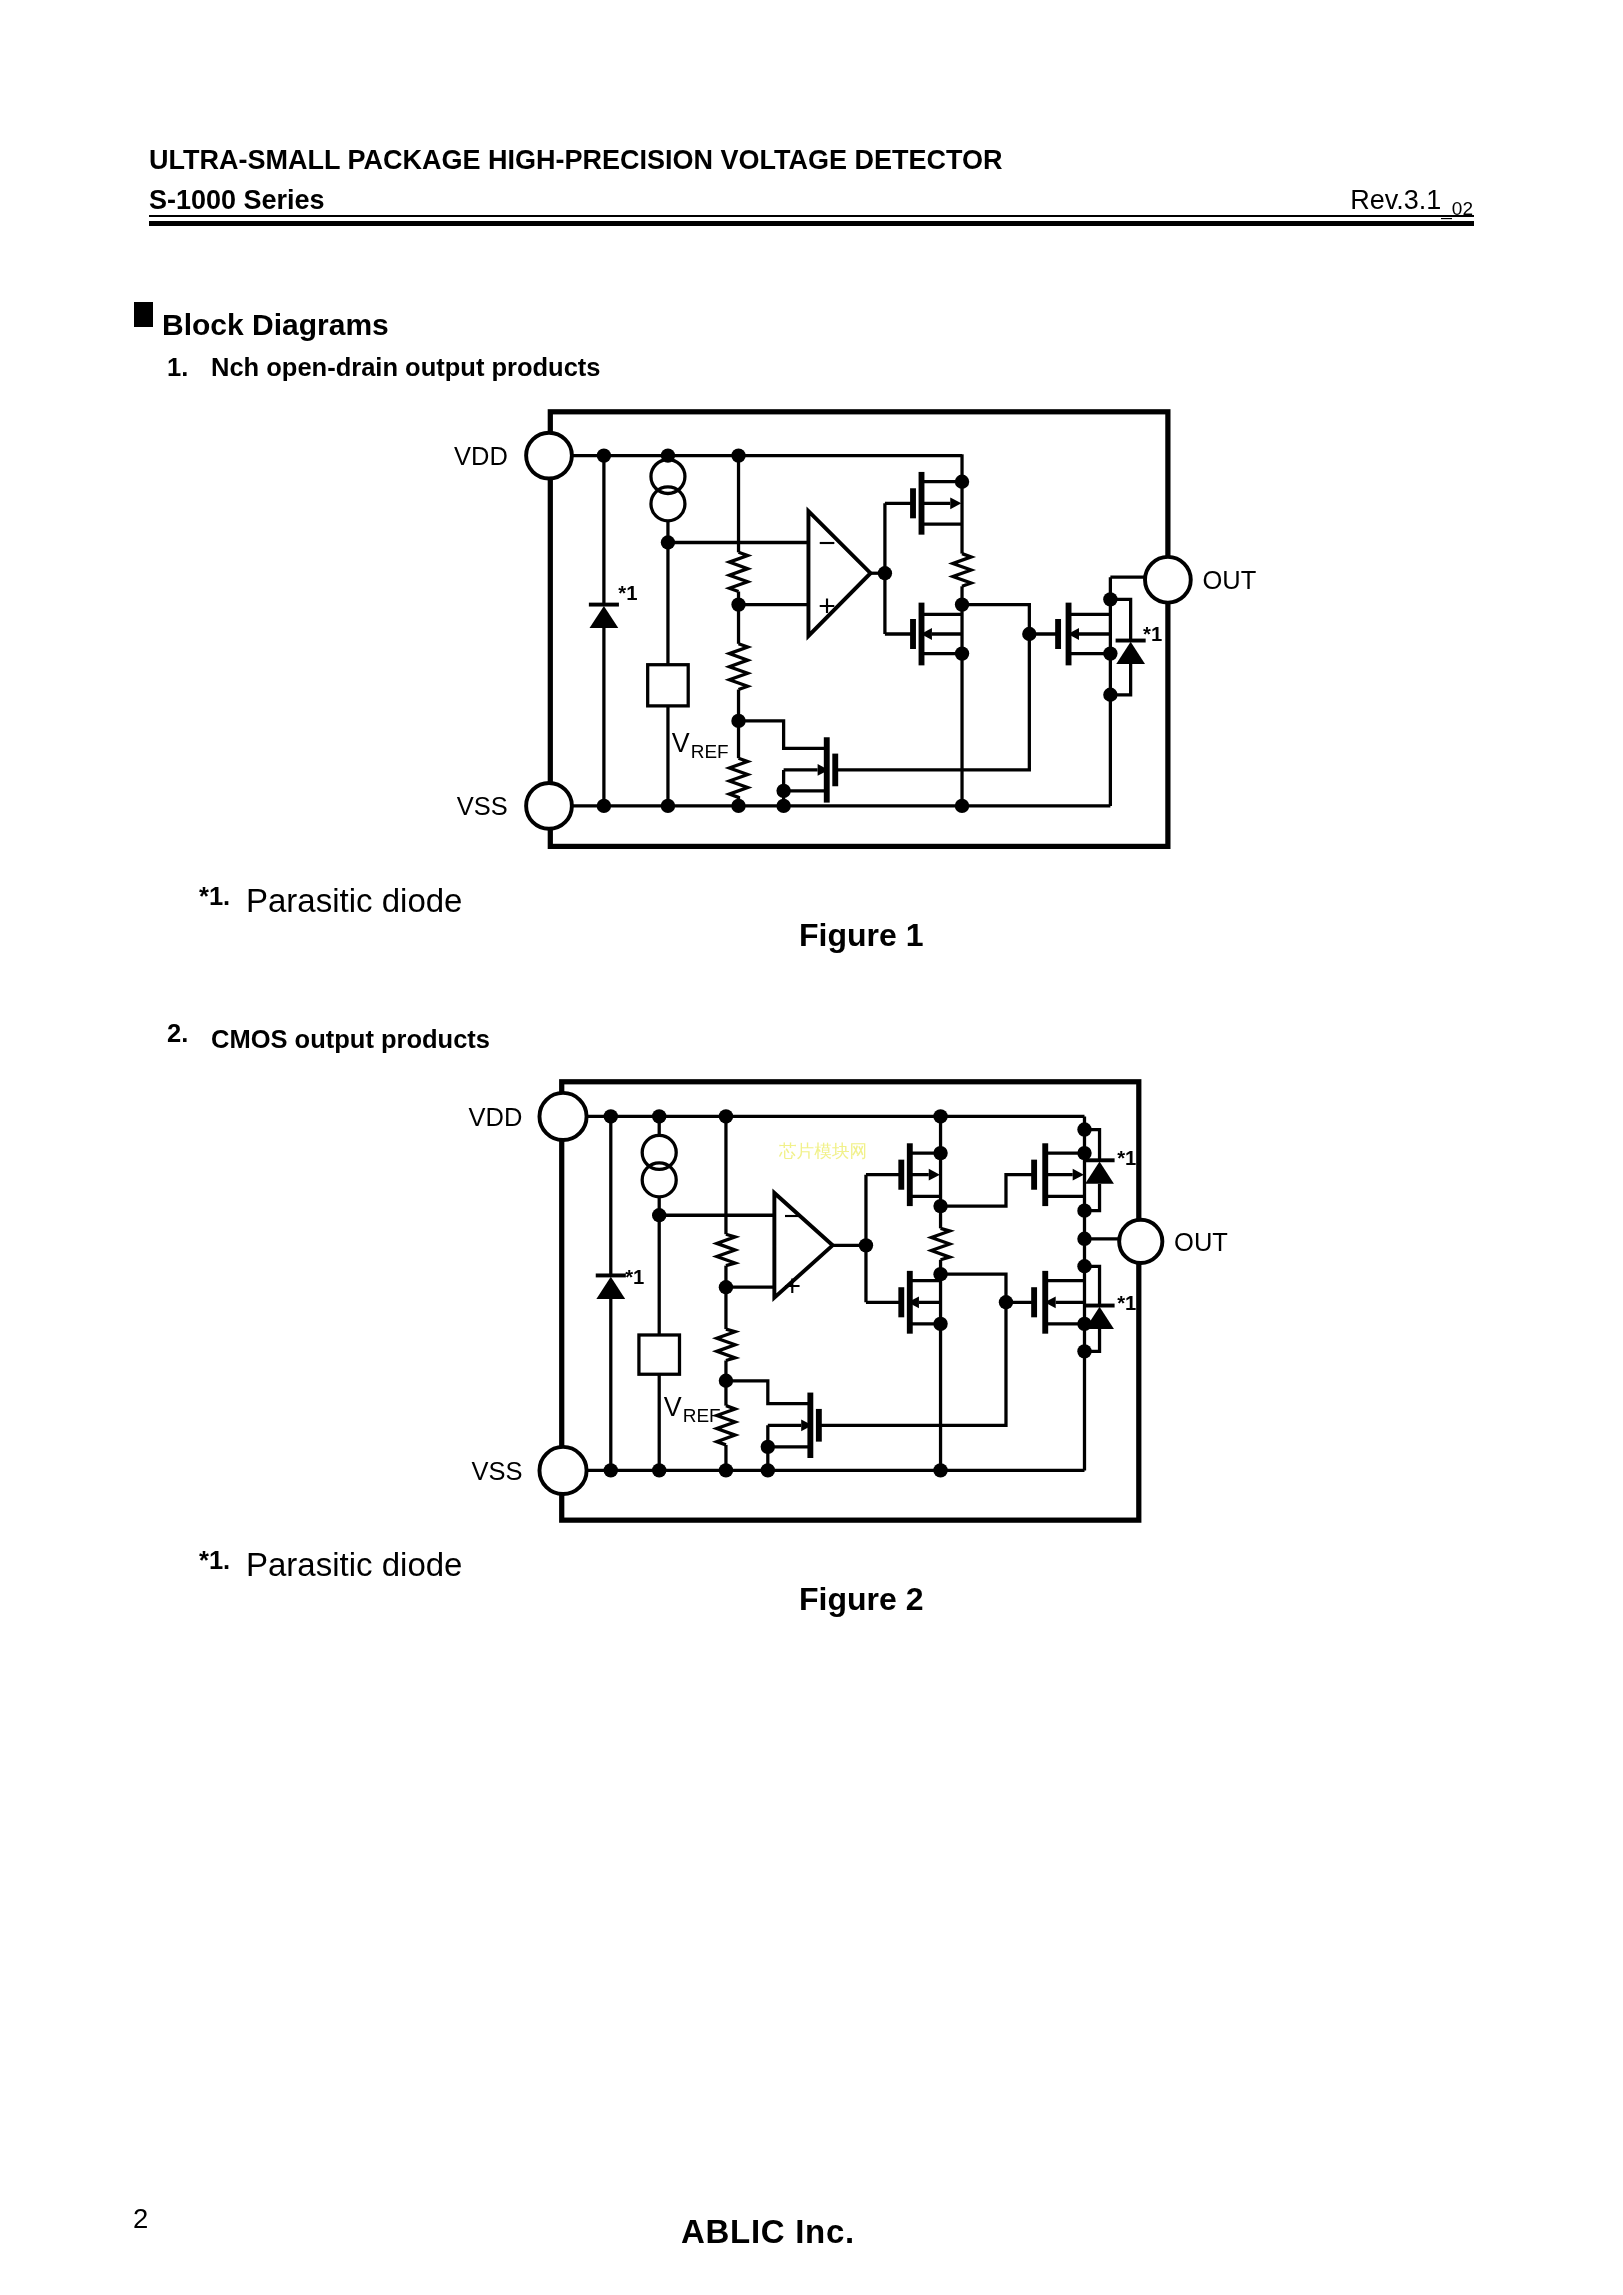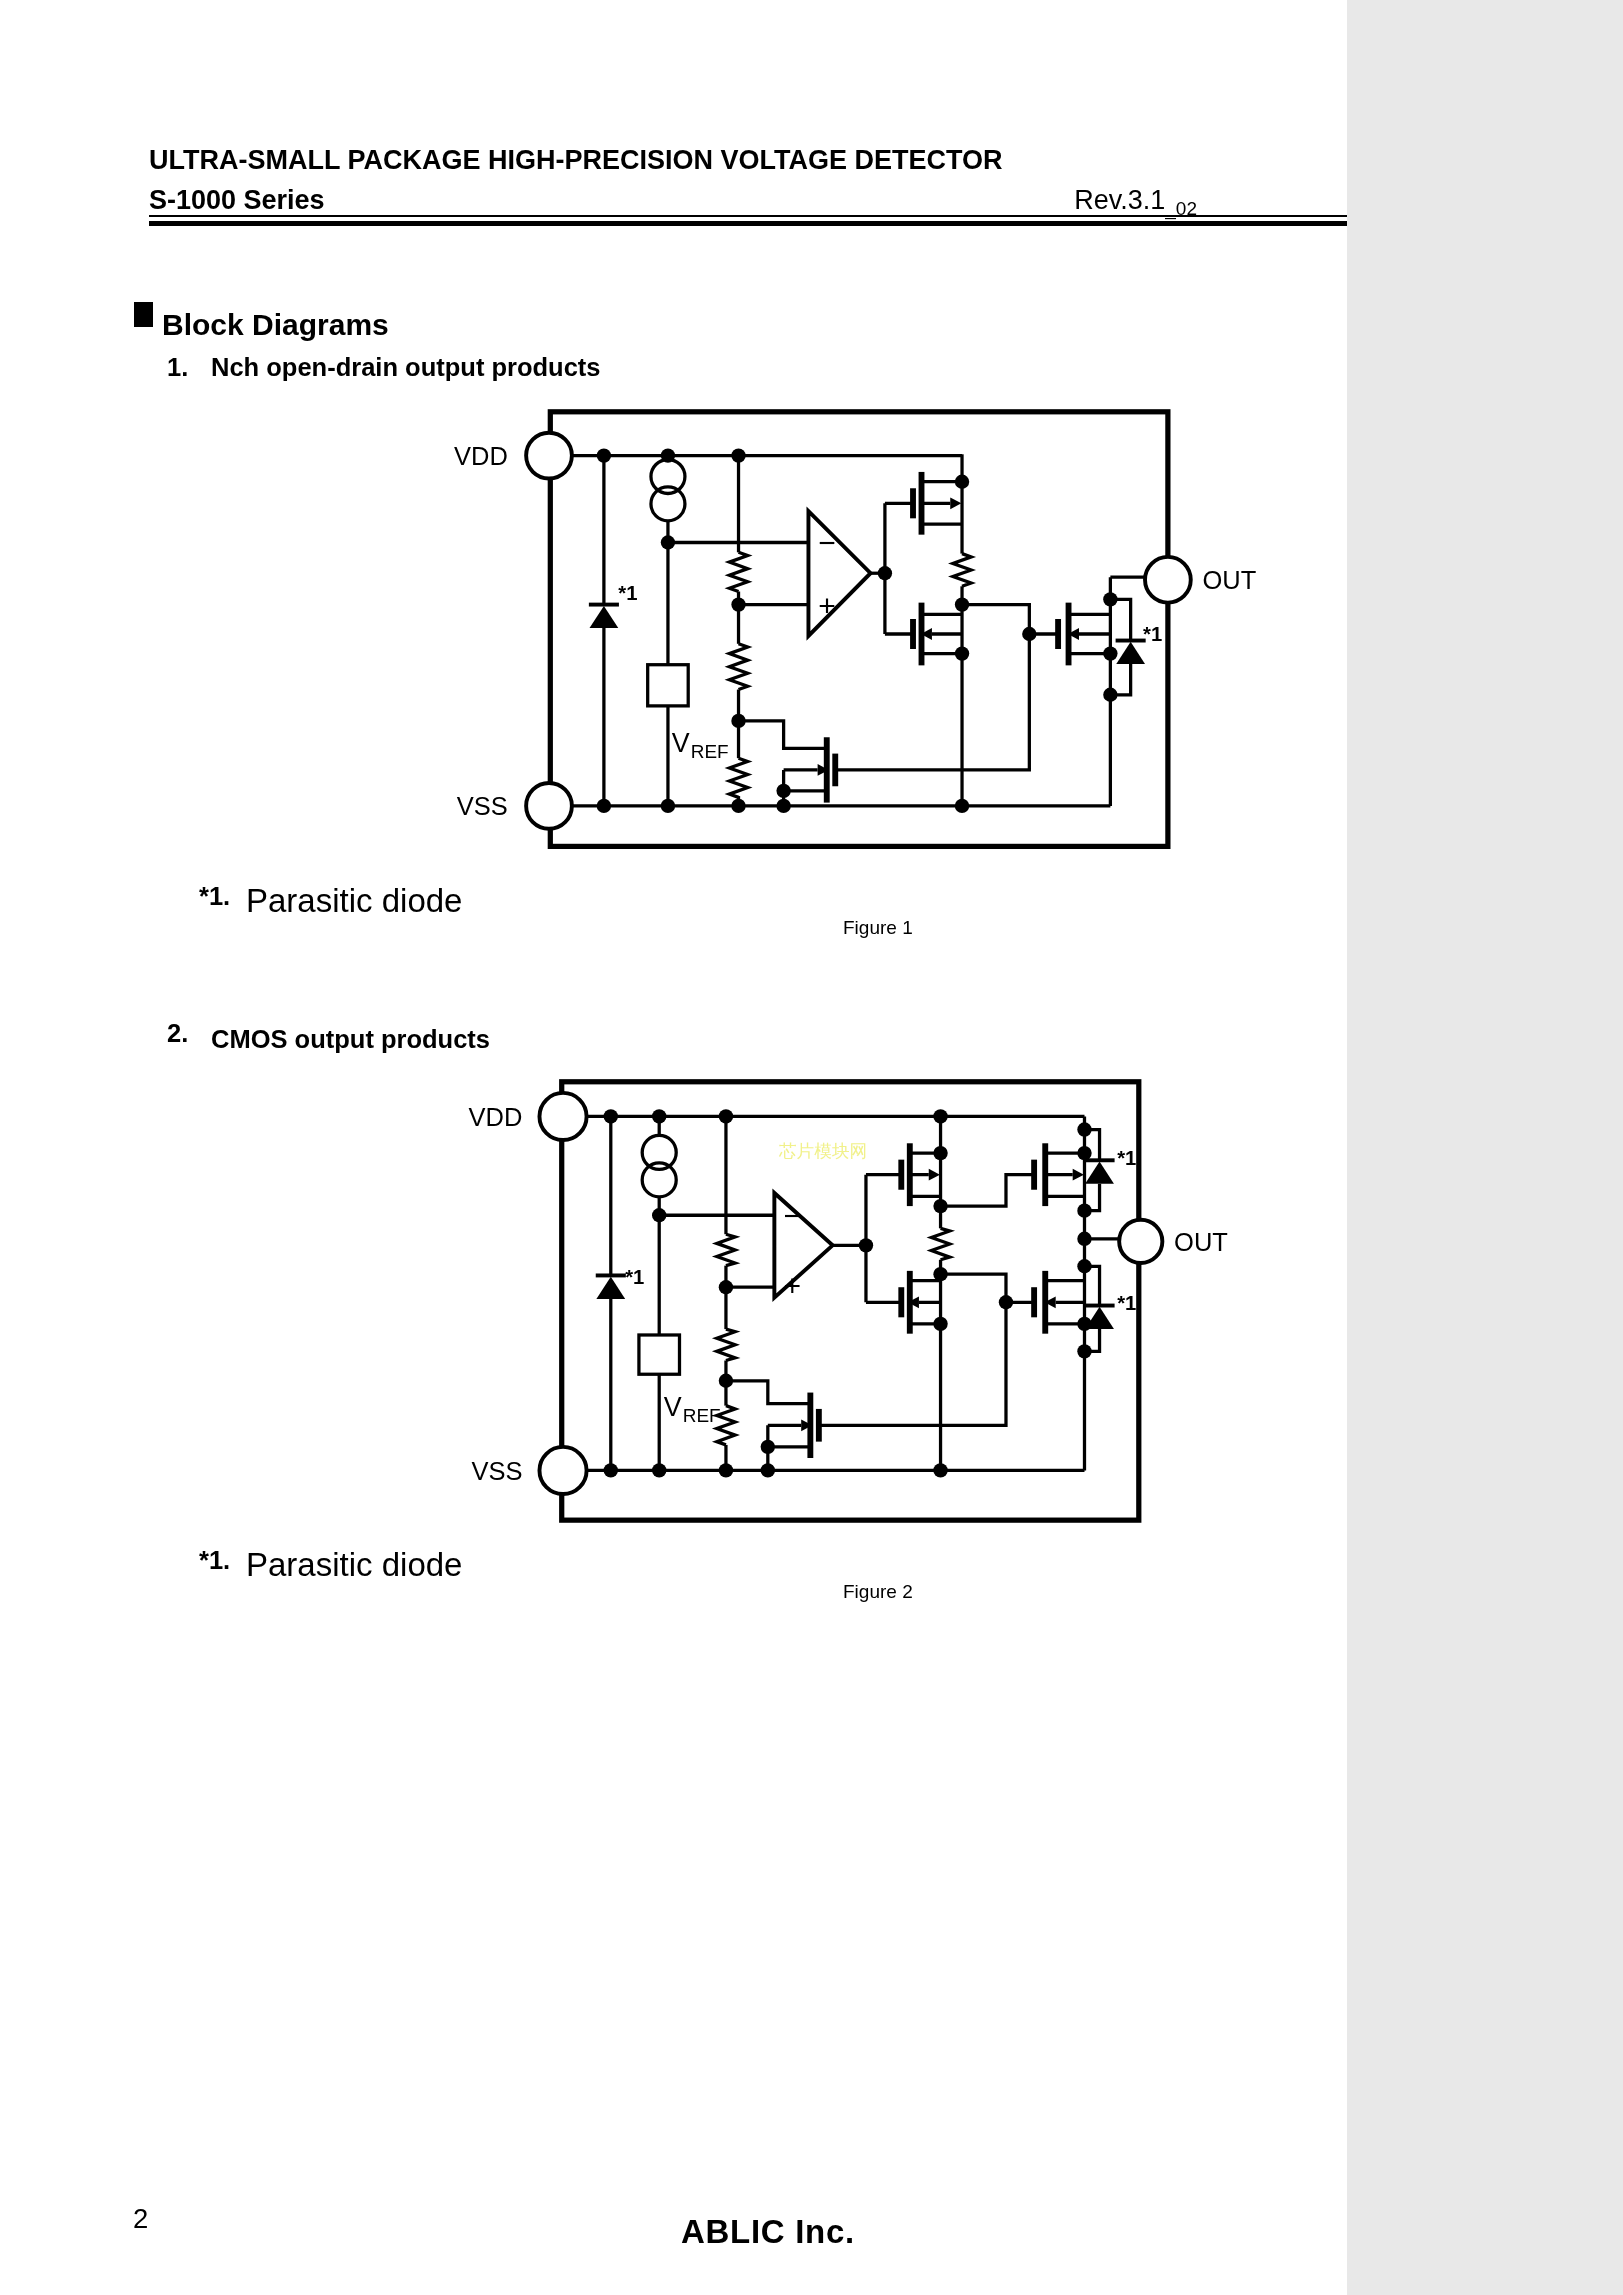--- a/index.html
+++ b/index.html
@@ -1,29 +1,29 @@
 <!DOCTYPE html>
 <html style="font-size:10.5px"><head>
 <meta charset="utf-8">
 <style>
   html,body{margin:0;padding:0;background:#e8e8e8;}
-  #page{position:relative;width:1347px;height:2295px;background:#ffffff;
+  #page{position:relative;width:1623px;height:2295px;background:#ffffff;
         font-family:"Liberation Sans",sans-serif;color:#000;overflow:hidden;}
   .abs{position:absolute;white-space:nowrap;}
   .title{font-size:27px;font-weight:bold;letter-spacing:0px;}
   .series{font-size:27px;font-weight:bold;}
   .rev{font-size:27px;font-weight:normal;}
   .rev .sub{font-size:19px;vertical-align:-5.9px;}
   .rule{position:absolute;background:#000;}
   .secsq{position:absolute;width:19px;height:25px;background:#000;}
   .sechead{font-size:30px;font-weight:bold;}
   .subhead{font-size:25.5px;font-weight:bold;}
   .noteref{font-size:25.5px;font-weight:bold;}
   .notetxt{font-size:33px;font-weight:normal;text-align:right;}
-  .caption{font-size:19px;font-weight:normal;margin-left:44px;}
+  .caption{font-size:32px;font-weight:bold;}
   .pageno{font-size:27.5px;}
   .logo{font-size:33px;font-weight:bold;letter-spacing:0.7px;}
   svg text{font-family:"Liberation Sans",sans-serif;fill:#000;}
   .tlabel{font-size:39px;}
   .opsign{font-size:46px;}
   .star{font-size:31px;font-weight:bold;}
   .vrefV{font-size:41px;}
   .vrefS{font-size:29px;}
   .wm{font-size:27px;fill:#f1f18a;}
   .w{stroke:#000;stroke-width:5;fill:none;}

